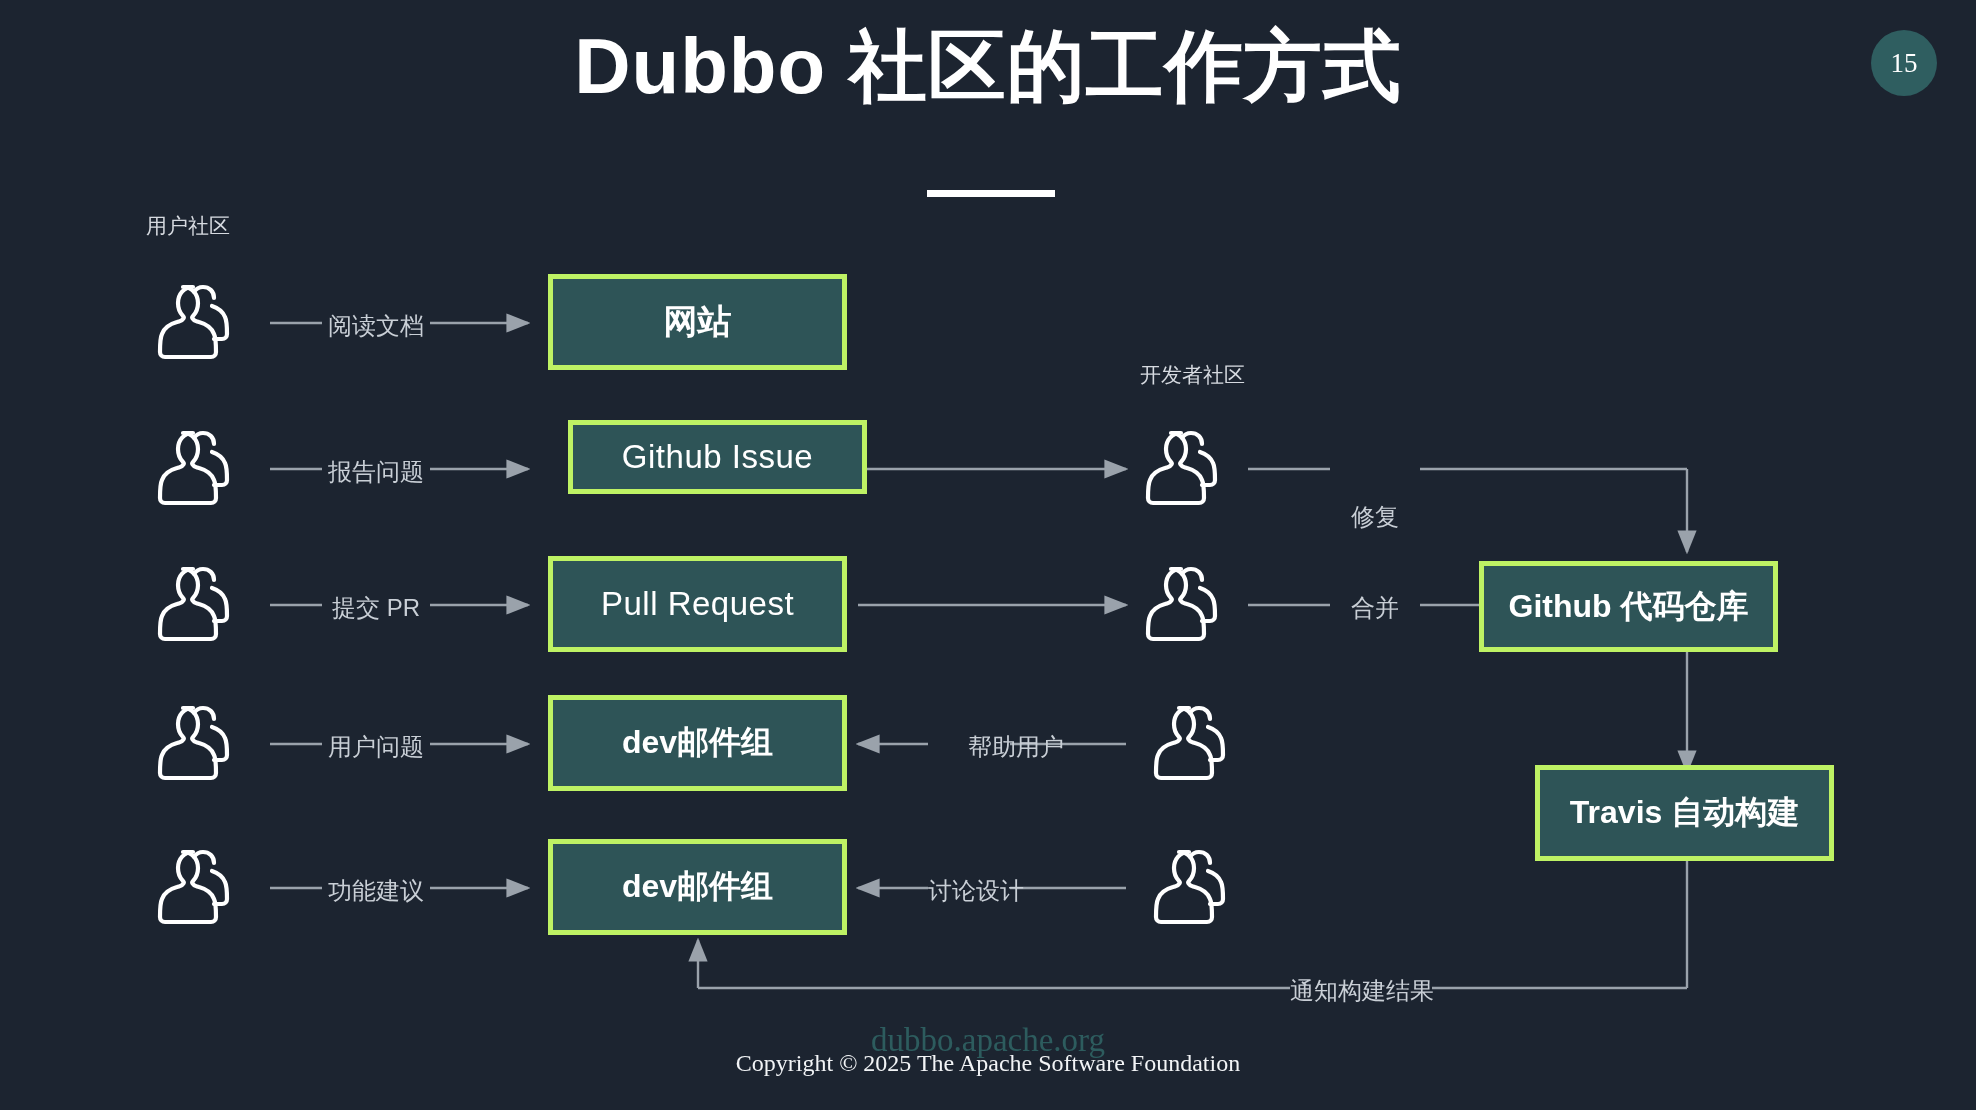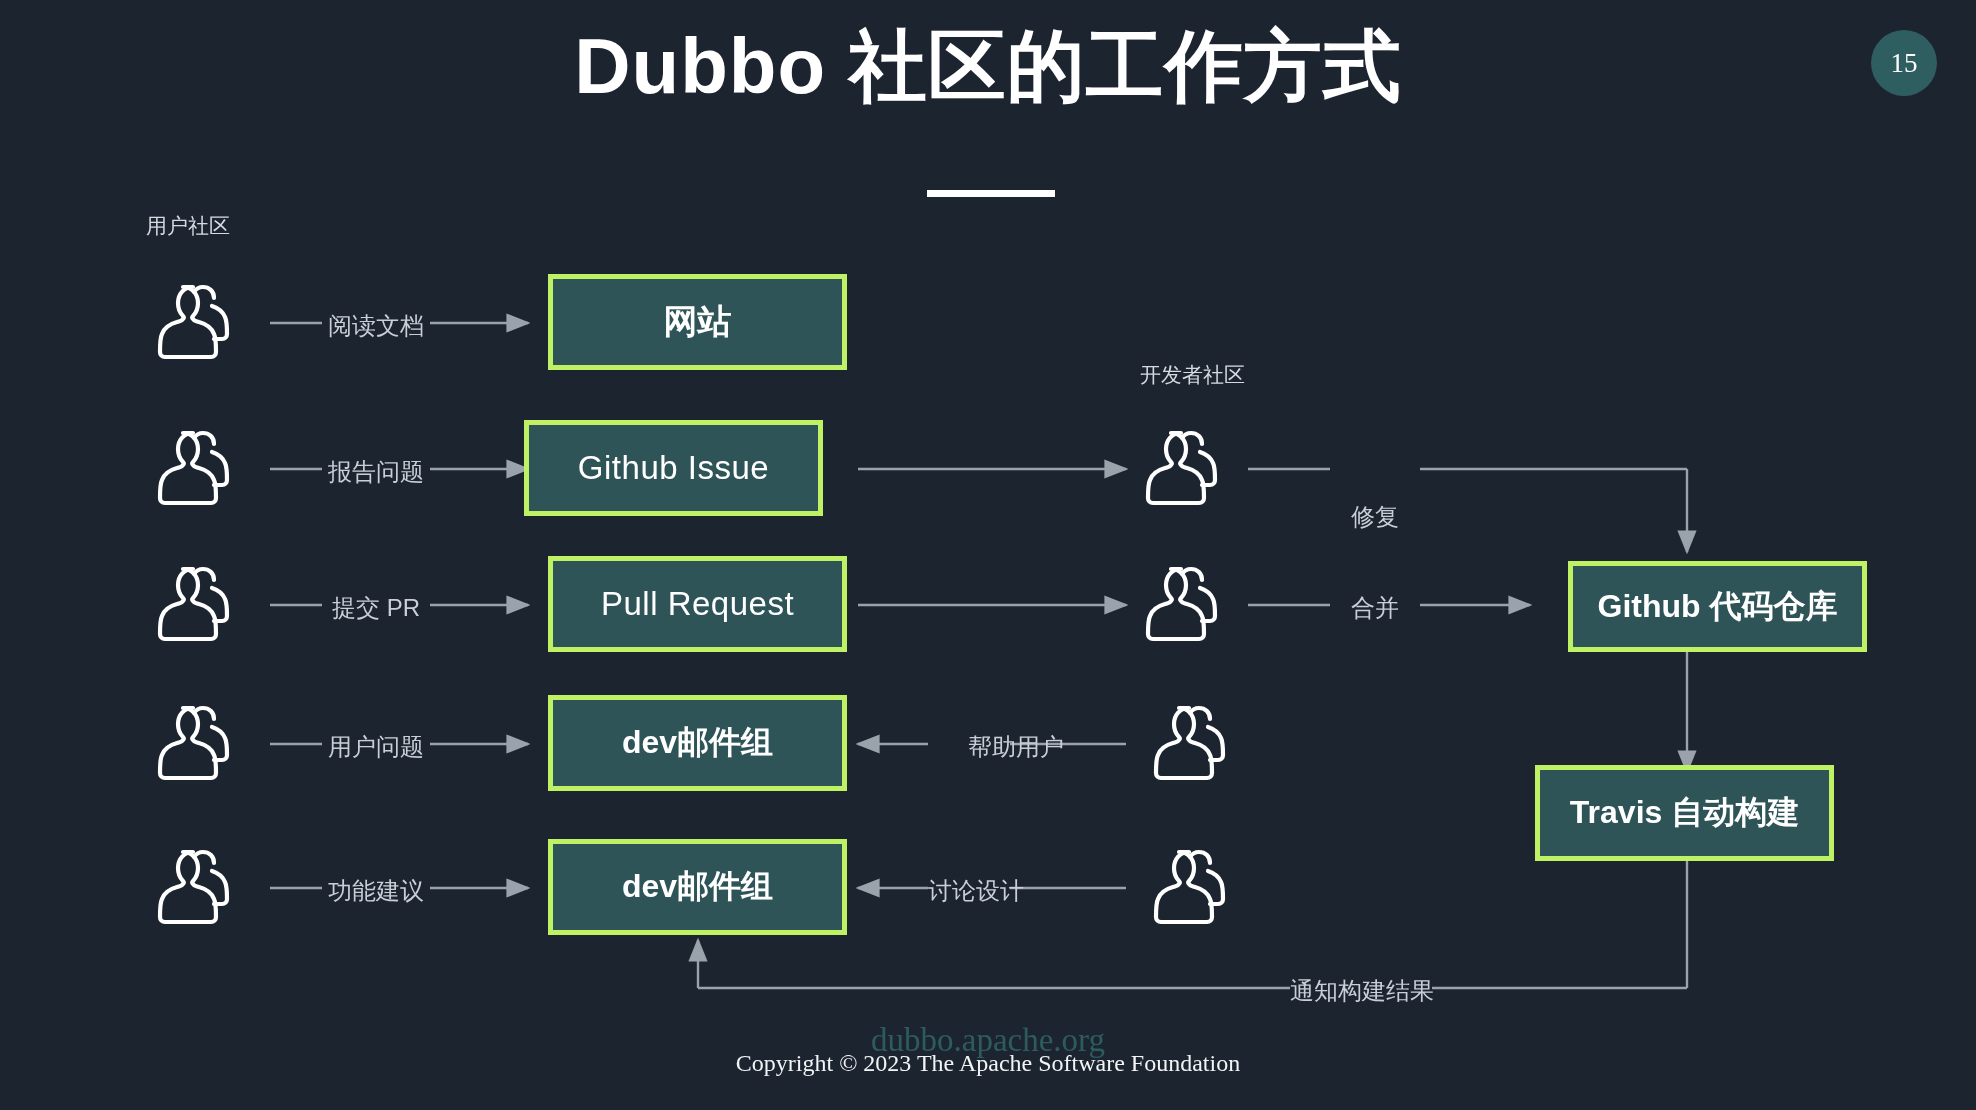--- a/index.html
+++ b/index.html
@@ -264,29 +264,29 @@
         <g fill="none" stroke="#ffffff" stroke-width="4.2" stroke-linejoin="round" stroke-linecap="round">
       <path d="M62 16 c0-7 -5-11 -11-11 -4 0 -7 2 -9 5"></path>
       <path d="M60 24 c6 2 11 6 13 11 2 4 2 10 2 17 0 3 -2 5 -5 5 h-8"></path>
       <path d="M38 5 c9 0 15 7 15 16 0 5 -2 10 -5 13 -1 1 -1 2 0 3 1 2 3 2 6 3 7 2 13 6 15 12 2 4 2 11 2 18 0 3 -2 5 -5 5 H20 c-3 0 -5 -2 -5 -5 0 -7 0 -14 2 -18 2 -6 8 -10 15 -12 3 -1 5 -1 6 -3 1 -1 1 -2 0 -3 -3 -3 -5 -8 -5 -13 0 -9 6 -16 15 -16 z" transform="translate(-7,0)"></path>
     </g>
       </svg>
   </div>
 
   <div class="box b-cn" style="left:548px; top:274px; width:299px; height:96px;">网站</div>
 
-  <div class="box b-en" style="left:524px; top:420px; width:299px; height:96px;">Github Issue</div>
+  <div class="box b-en" style="left:568px; top:420px; width:299px; height:74px;">Github Issue</div>
 
   <div class="box b-en" style="left:548px; top:556px; width:299px; height:96px;">Pull Request</div>
 
   <div class="box b-mix" style="left:548px; top:695px; width:299px; height:96px;">dev邮件组</div>
 
   <div class="box b-mix" style="left:548px; top:839px; width:299px; height:96px;">dev邮件组</div>
 
-  <div class="box b-mix" style="left:1568px; top:561px; width:299px; height:91px;">Github 代码仓库</div>
+  <div class="box b-mix" style="left:1479px; top:561px; width:299px; height:91px;">Github 代码仓库</div>
 
   <div class="box b-mix" style="left:1535px; top:765px; width:299px; height:96px;">Travis 自动构建</div>
 
   <div class="conn-label" style="left:322px; top:310px; width:108px;">阅读文档</div>
 
   <div class="conn-label" style="left:322px; top:456px; width:108px;">报告问题</div>
 
   <div class="conn-label" style="left:322px; top:592px; width:108px;">提交 PR</div>
 
   <div class="conn-label" style="left:322px; top:731px; width:108px;">用户问题</div>
@@ -297,15 +297,15 @@
 
   <div class="conn-label" style="left:1330px; top:592px; width:90px;">合并</div>
 
   <div class="conn-label" style="left:928px; top:731px; width:82px;margin-left:40px;">帮助用户</div>
 
   <div class="conn-label" style="left:928px; top:875px; width:82px;">讨论设计</div>
 
   <div class="conn-label" style="left:1290px; top:975px; width:142px;">通知构建结果</div>
 
   <div class="footer-site">dubbo.apache.org</div>
-  <div class="footer-copy">Copyright © 2023 The Apache Software Foundation</div>
+  <div class="footer-copy">Copyright © 2025 The Apache Software Foundation</div>
 
 </div>
 
 </body></html>

